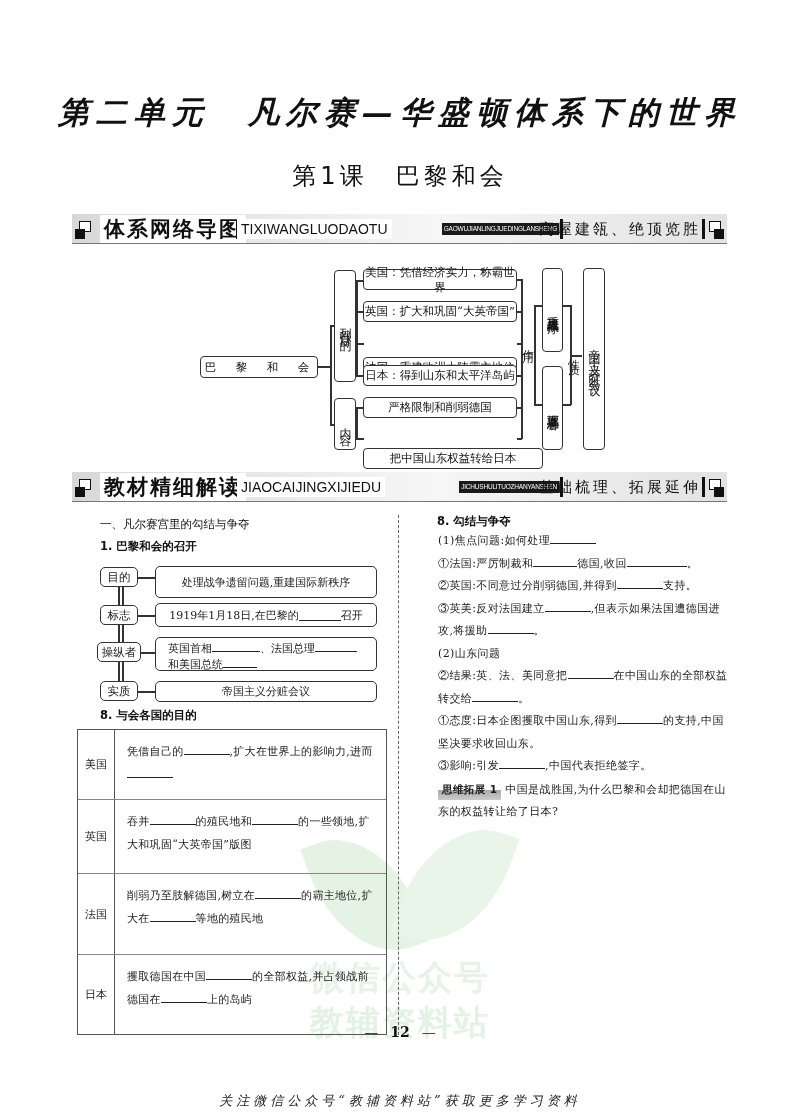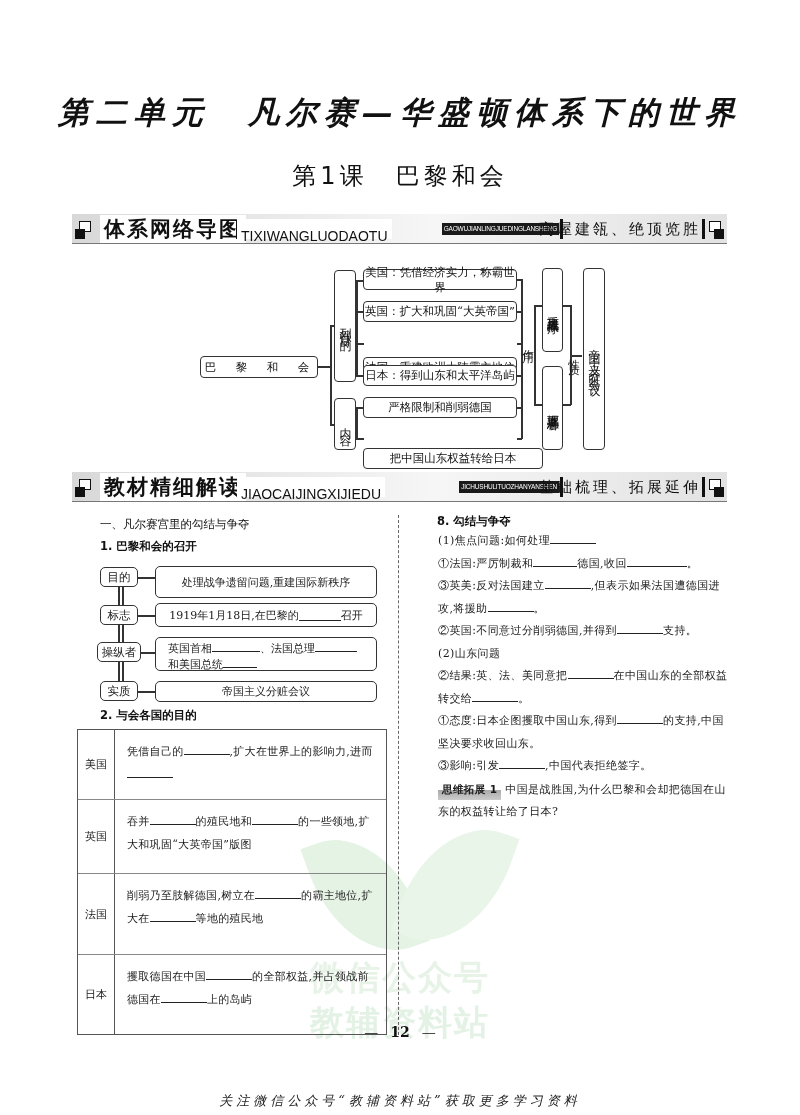--- a/index.html
+++ b/index.html
@@ -16,21 +16,21 @@
     background: linear-gradient(to right, #d8d8d8 0%, #f6f6f6 55%, #e2e2e2 100%);
     border-bottom: 1px solid #777; }
   .banner .sq { position: absolute; left: 3px; top: 7px; width: 16px; height: 18px; }
   .banner .sq .a { position: absolute; left: 4px; top: 0; width: 12px; height: 11px; border: 1.5px solid #111; background: #fff; }
   .banner .sq .b { position: absolute; left: 0; top: 8px; width: 10px; height: 10px; background: #111; }
   .banner .sq.r { left: auto; right: 2px; }
   .banner .sq.r .a { left: 0; }
   .banner .sq.r .b { left: 5px; }
   .banner .cn { position: absolute; left: 28px; top: 1px; height: 28px; padding: 0 4px; background: #fff;
     font-family: "DejaVu Sans", sans-serif; font-weight: bold; font-size: 21px; line-height: 28px; letter-spacing: 2px; color: #111; }
-  .banner .en { position: absolute; left: 165px; top: 5px; height: 20px; padding: 7px 4px; background: #fff;
+  .banner .en { position: absolute; left: 165px; top: 5px; height: 20px; padding: 0 4px; background: #fff;
     font-family: "Liberation Sans", sans-serif; font-size: 14px; line-height: 20px; color: #111; }
   .banner .en-small { position: absolute; right: 168px; top: 9px; height: 12px; padding: 0 2px; background: #1a1a1a;
     font-family: "Liberation Sans", sans-serif; font-size: 6.5px; line-height: 12px; color: #fff; letter-spacing: -0.2px; }
   .banner .bar { position: absolute; top: 5px; width: 3px; height: 20px; background: #111; }
   .banner .motto { position: absolute; right: 26px; top: 3px; font-size: 15px; line-height: 24px; letter-spacing: 3px; color: #111; }
 
   
   .mm-box { position: absolute; border: 1.5px solid #333; border-radius: 4px; background: #fff;
     font-size: 11.5px; color: #111; display: flex; align-items: center; justify-content: center; text-align: center; }
   .mm-vert { flex-direction: column; line-height: 17px; font-size: 12px; }
@@ -205,21 +205,21 @@
     <div>
       <span>和美国总统</span><span class="blank" style="width:34px;"></span>
     </div>
   </div>
 
   <div class="fc-label" style="top:681px;">实质</div>
   <div class="ln" style="left:138px;top:691px;width:17px;height:1.5px;"></div>
   <div class="fc-box" style="top:681px;height:21px;">帝国主义分赃会议</div>
 </div>
 
-<div class="sec-h b" style="left:100px;top:708px;">2. 与会各国的目的</div>
+<div class="sec-h b" style="left:100px;top:708px;">8. 与会各国的目的</div>
 
 <div class="tbl">
   <div class="row" style="height:69px;">
     <div class="c1">美国</div>
     <div class="c2">
       <span>凭借自己的</span><span class="blank" style="width:46px;"></span><span>,扩大在世界上的影响力,进而</span><span class="blank" style="width:46px;"></span>
     </div>
   </div>
   <div class="row" style="height:74px;">
     <div class="c1">英国</div>
@@ -240,22 +240,22 @@
     </div>
   </div>
 </div>
 
 <div class="divider"></div>
 
 <div class="sec-h b" style="left:437px;top:514px;">8. 勾结与争夺</div>
 <div class="rc" style="top:530px;">
   <p class="ind"><span>(1)焦点问题:如何处理</span><span class="blank" style="width:46px;"></span></p>
   <p class="ind"><span>①法国:严厉制裁和</span><span class="blank" style="width:44px;"></span><span>德国,收回</span><span class="blank" style="width:60px;"></span><span>。</span></p>
+  <p class="ind"><span>②英国:不同意过分削弱德国,并得到</span><span class="blank" style="width:46px;"></span><span>支持。</span></p>
   <p class="ind"><span>③英美:反对法国建立</span><span class="blank" style="width:46px;"></span><span>,但表示如果法国遭德国进攻,将援助</span><span class="blank" style="width:46px;"></span><span>。</span></p>
-  <p class="ind"><span>②英国:不同意过分削弱德国,并得到</span><span class="blank" style="width:46px;"></span><span>支持。</span></p>
   <p class="ind"><span>(2)山东问题</span></p>
   <p class="ind"><span>②结果:英、法、美同意把</span><span class="blank" style="width:46px;"></span><span>在中国山东的全部权益转交给</span><span class="blank" style="width:46px;"></span><span>。</span></p>
   <p class="ind"><span>①态度:日本企图攫取中国山东,得到</span><span class="blank" style="width:46px;"></span><span>的支持,中国坚决要求收回山东。</span></p>
   <p class="ind"><span>③影响:引发</span><span class="blank" style="width:46px;"></span><span>,中国代表拒绝签字。</span></p>
   <p class="ind"><span class="think">思维拓展 1</span>&nbsp;<span>中国是战胜国,为什么巴黎和会却把德国在山东的权益转让给了日本?</span></p>
 </div>
 
 <div class="pageno">
   <span class="dash">—</span><span>12</span><span class="dash">—</span>
 </div>

